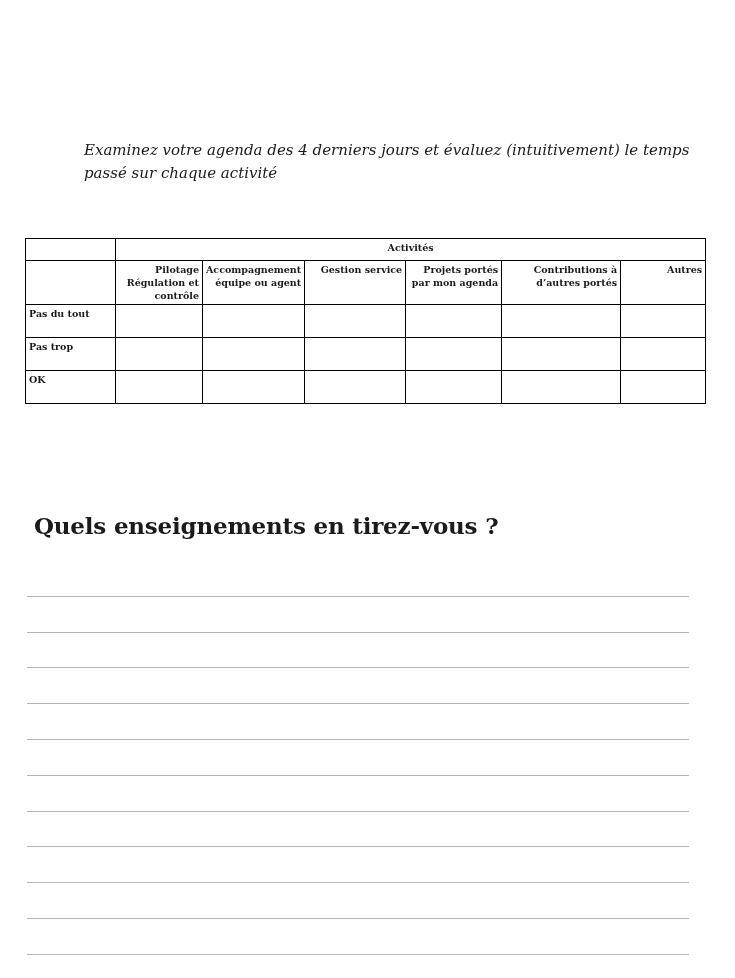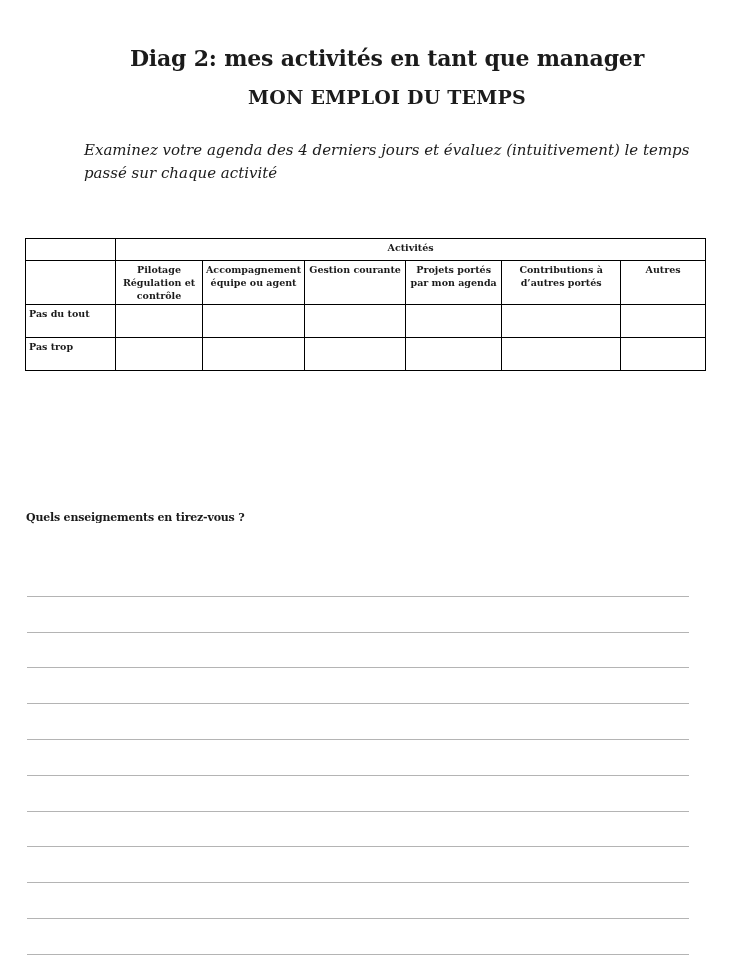--- a/index.html
+++ b/index.html
@@ -70,61 +70,57 @@
     overflow: hidden;
   }
   .group-header-row { height: 22px; }
   .group-header-cell {
     text-align: center;
     vertical-align: middle;
     font-size: 10px;
   }
   .col-header-row { height: 40px; }
   .col-header {
-    text-align: center;
+    text-align: right;
     font-weight: 600;
   }
   .body-row { height: 33px; }
   .row-label {
     text-align: left;
     font-weight: 600;
   }
   .grid-cell { background: #ffffff; }
 
   
   .question {
     position: absolute;
     left: 26px;
     top: 506px;
-    margin: 0;
-    font-size: 11px;
+    margin: 8px;
+    font-size: 23px;
     line-height: 24px;
     font-weight: 700;
     letter-spacing: -0.2px;
   }
   .answers {
     position: absolute;
     left: 27px;
     top: 561px;
     width: 662px;
   }
   .answer-line {
     height: 34.8px;
     border-bottom: 1.4px solid var(--rule, #b4b4b4);
   }
 </style>
 </head>
 <body>
 
 <div class="page" style="--text: #1b1b1b; --border: #000000; --rule: #b4b4b4; --bg: #ffffff;">
 
-  <header class="doc-header">
-    <h1 class="doc-title">Diag 2: mes activités en tant que manager</h1>
-    <h2 class="doc-subtitle">MON EMPLOI DU TEMPS</h2>
-  </header>
 
   <p class="instruction">Examinez votre agenda des 4 derniers jours et évaluez (intuitivement) le temps passé sur chaque activité</p>
 
   <table class="activities-table">
     <colgroup>
       <col style="width:90px">
       <col style="width:87px">
       <col style="width:93px">
       <col style="width:101px">
       <col style="width:96px">
@@ -133,38 +129,47 @@
     </colgroup>
     <thead>
       <tr class="group-header-row">
         <td></td>
         <td class="group-header-cell" colspan="6">Activités</td>
       </tr>
       <tr class="col-header-row">
         <td></td>
         <th class="col-header">Pilotage Régulation et contrôle</th>
         <th class="col-header">Accompagnement équipe ou agent</th>
-        <th class="col-header">Gestion courante</th>
+        <th class="col-header">Gestion service</th>
         <th class="col-header">Projets portés par mon agenda</th>
         <th class="col-header">Contributions à d’autres portés</th>
         <th class="col-header">Autres</th>
       </tr>
     </thead>
     <tbody>
       <tr class="body-row">
         <td class="row-label">Pas du tout</td>
       <td class="grid-cell"></td>
           <td class="grid-cell"></td>
           <td class="grid-cell"></td>
           <td class="grid-cell"></td>
           <td class="grid-cell"></td>
           <td class="grid-cell"></td>
         </tr>
       <tr class="body-row">
         <td class="row-label">Pas trop</td>
+      <td class="grid-cell"></td>
+          <td class="grid-cell"></td>
+          <td class="grid-cell"></td>
+          <td class="grid-cell"></td>
+          <td class="grid-cell"></td>
+          <td class="grid-cell"></td>
+        </tr>
+      <tr class="body-row">
+        <td class="row-label">OK</td>
       <td class="grid-cell"></td>
           <td class="grid-cell"></td>
           <td class="grid-cell"></td>
           <td class="grid-cell"></td>
           <td class="grid-cell"></td>
           <td class="grid-cell"></td>
         </tr>
     </tbody>
   </table>
 

